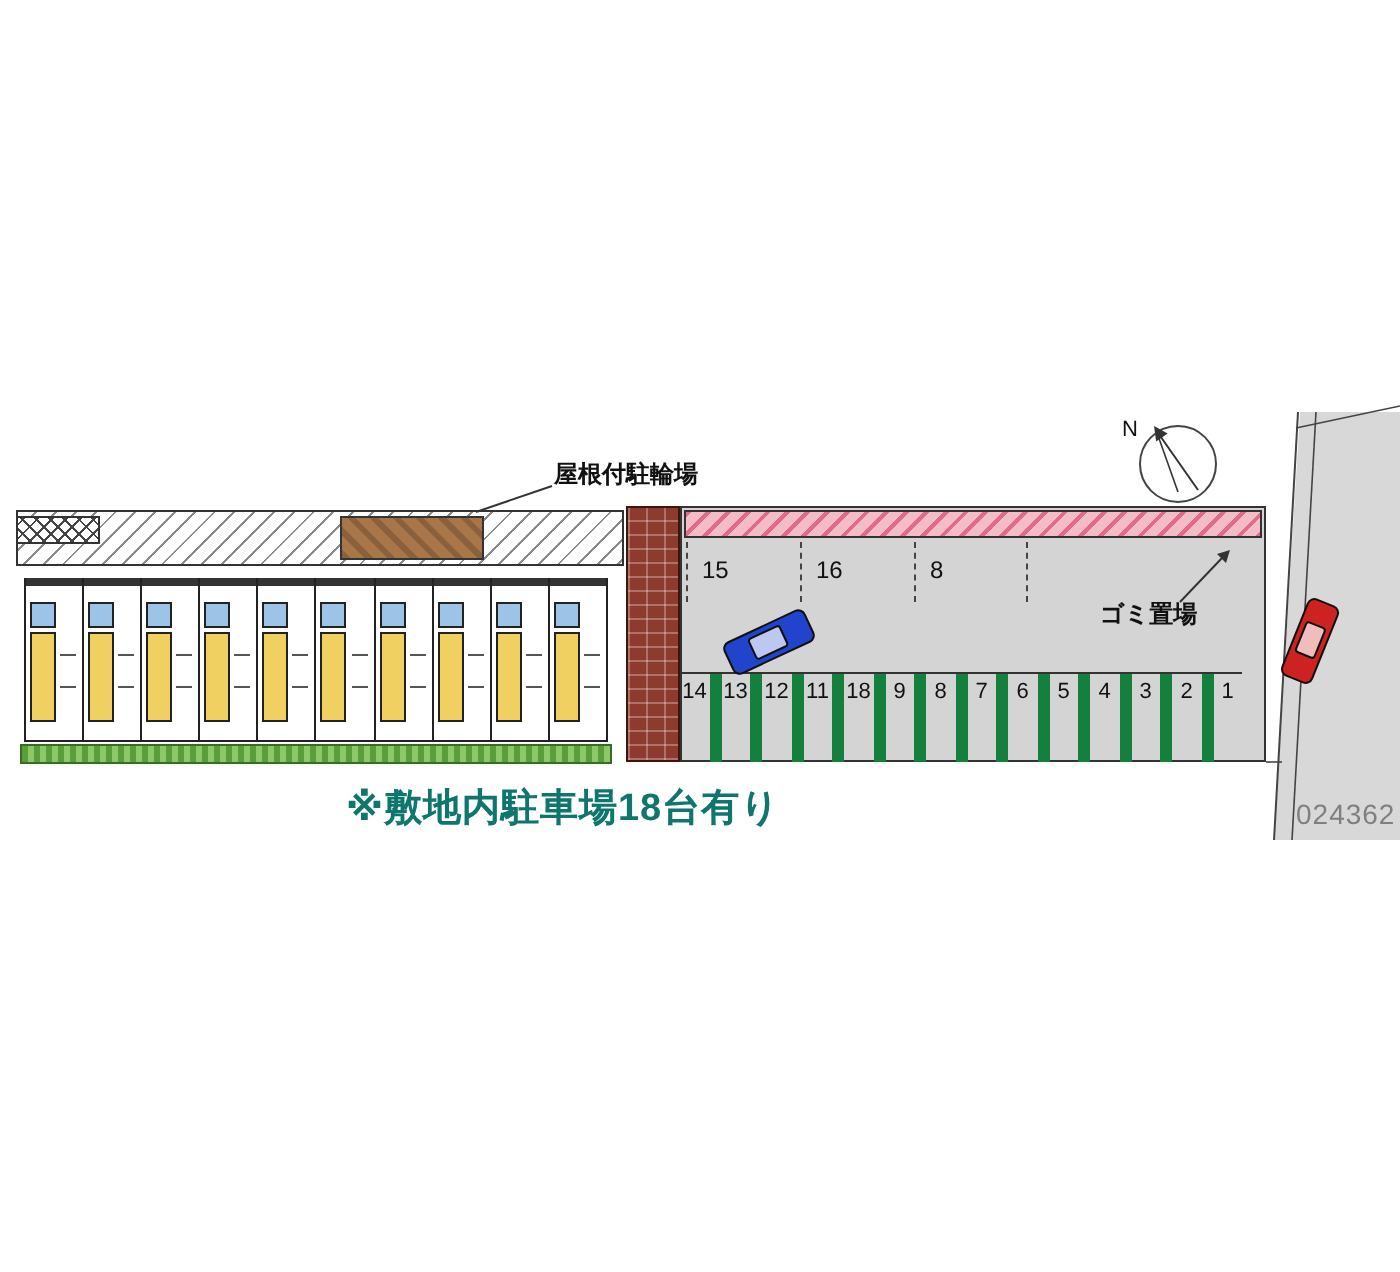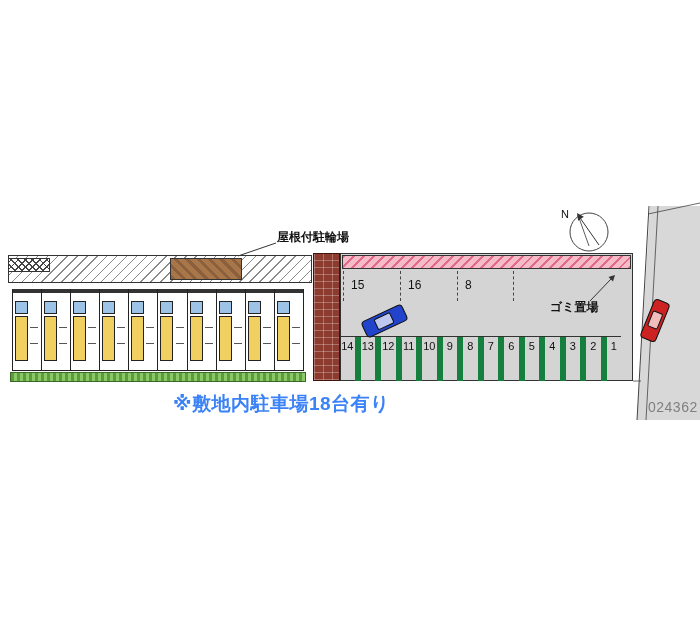--- a/index.html
+++ b/index.html
@@ -81,21 +81,21 @@
   .car .glass{position:absolute;left:28%;top:14%;width:42%;height:72%;background:rgba(255,255,255,.7);border:1px solid #101010;border-radius:2px;box-sizing:border-box;}
   .car-blue{left:362px;top:312px;width:45px;height:18px;background:var(--car_blue,#2244cc);transform:rotate(-25deg);}
   .car-red{left:634px;top:312px;width:42px;height:17px;background:var(--car_red,#cc2222);transform:rotate(112deg);}
 
   
   .lbl{position:absolute;z-index:6;font-size:12px;color:#111;white-space:nowrap;font-weight:bold;}
   .lbl-bicycle{left:277px;top:229px;}
   .lbl-garbage{left:550px;top:299px;}
   .note{
     position:absolute;left:173px;top:391px;z-index:6;
-    font-size:19px;font-weight:600;letter-spacing:.5px;color:#3b82f6;white-space:nowrap;
+    font-size:19px;font-weight:600;letter-spacing:.5px;color:#0f766e;white-space:nowrap;
   }
   .pid{
     position:absolute;left:624px;top:399px;z-index:6;
     font-size:14px;color:#7f7f7f;letter-spacing:.5px;white-space:nowrap;margin-left:24px;
   }
 </style>
 </head>
 <body>
 
 <div class="canvas">
@@ -205,21 +205,21 @@
       <div class="bstall">
         <span class="bnum">13</span>
       </div>
       <div class="bstall">
         <span class="bnum">12</span>
       </div>
       <div class="bstall">
         <span class="bnum">11</span>
       </div>
       <div class="bstall">
-        <span class="bnum">10</span>
+        <span class="bnum">18</span>
       </div>
       <div class="bstall">
         <span class="bnum">9</span>
       </div>
       <div class="bstall">
         <span class="bnum">8</span>
       </div>
       <div class="bstall">
         <span class="bnum">7</span>
       </div>

